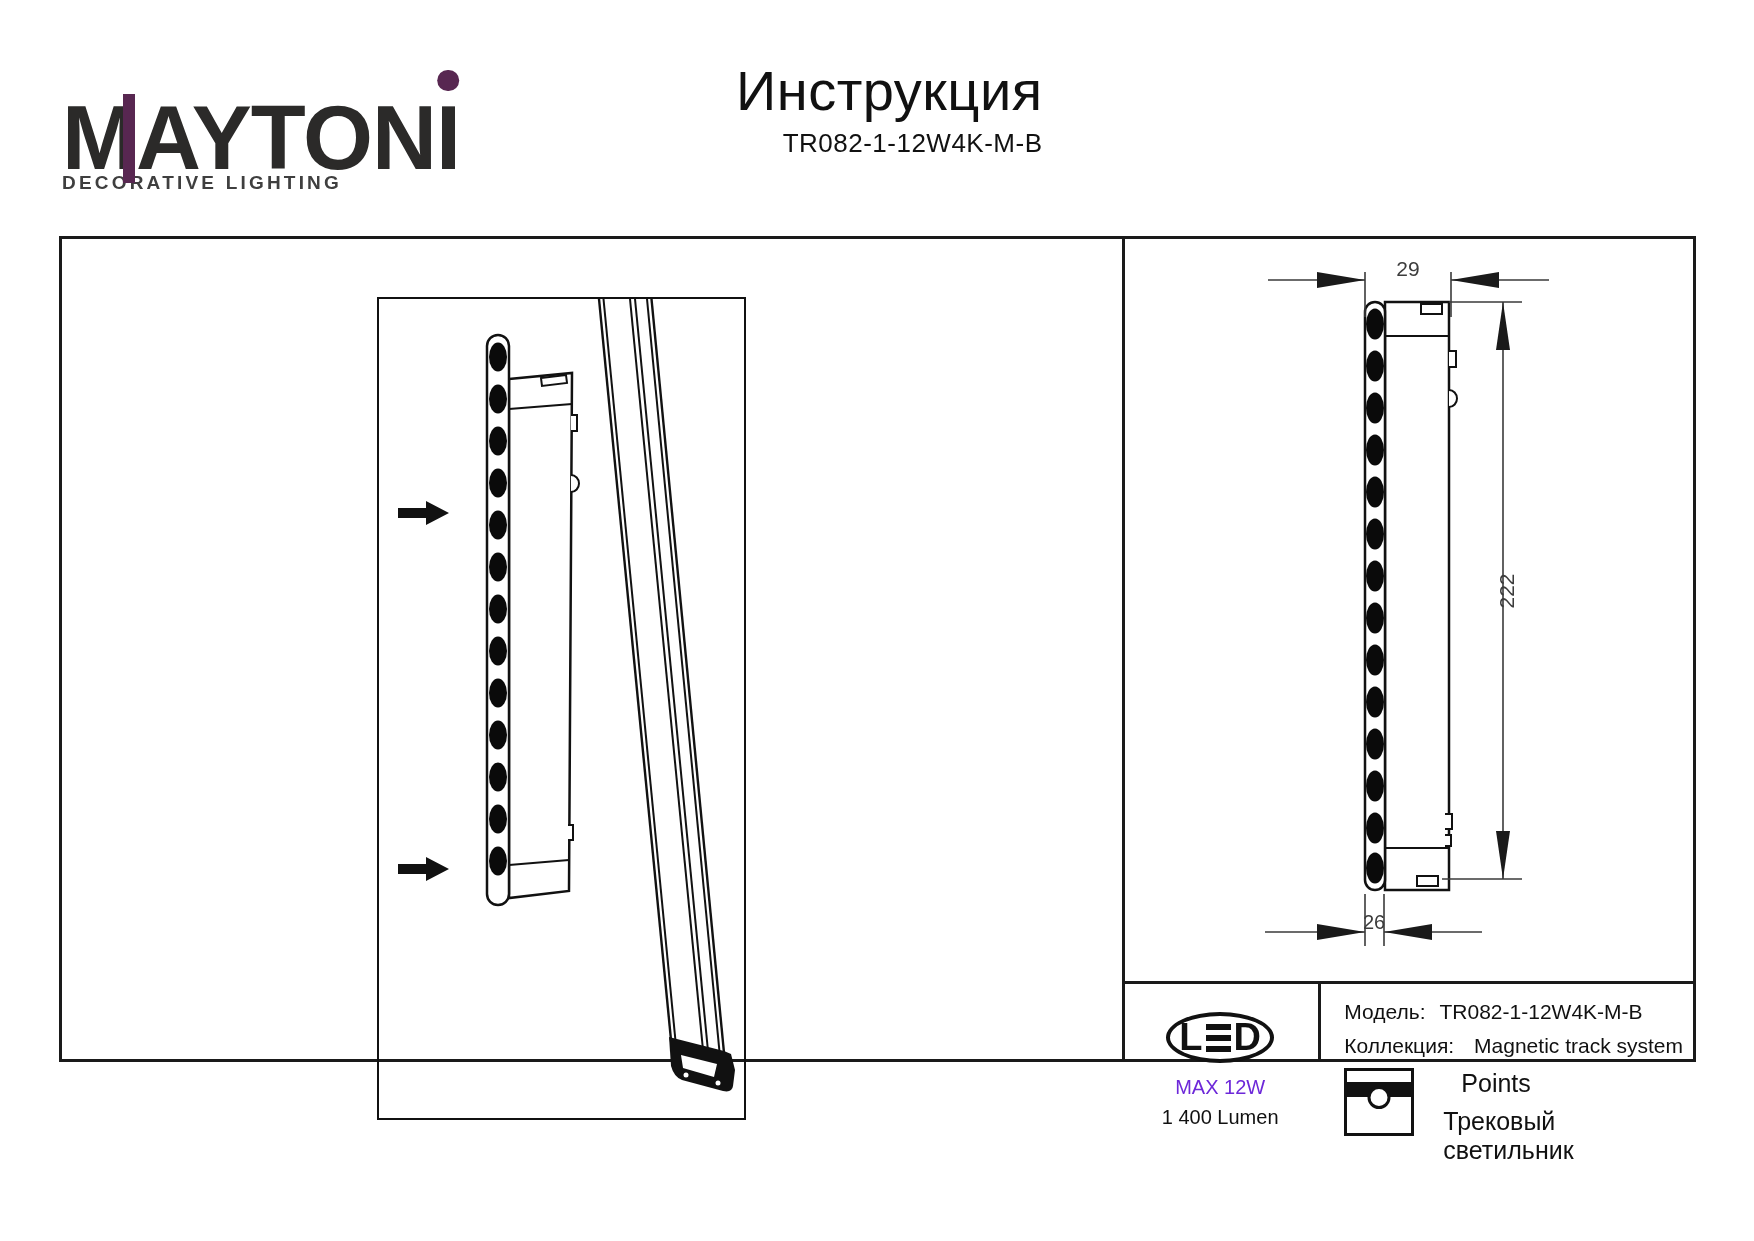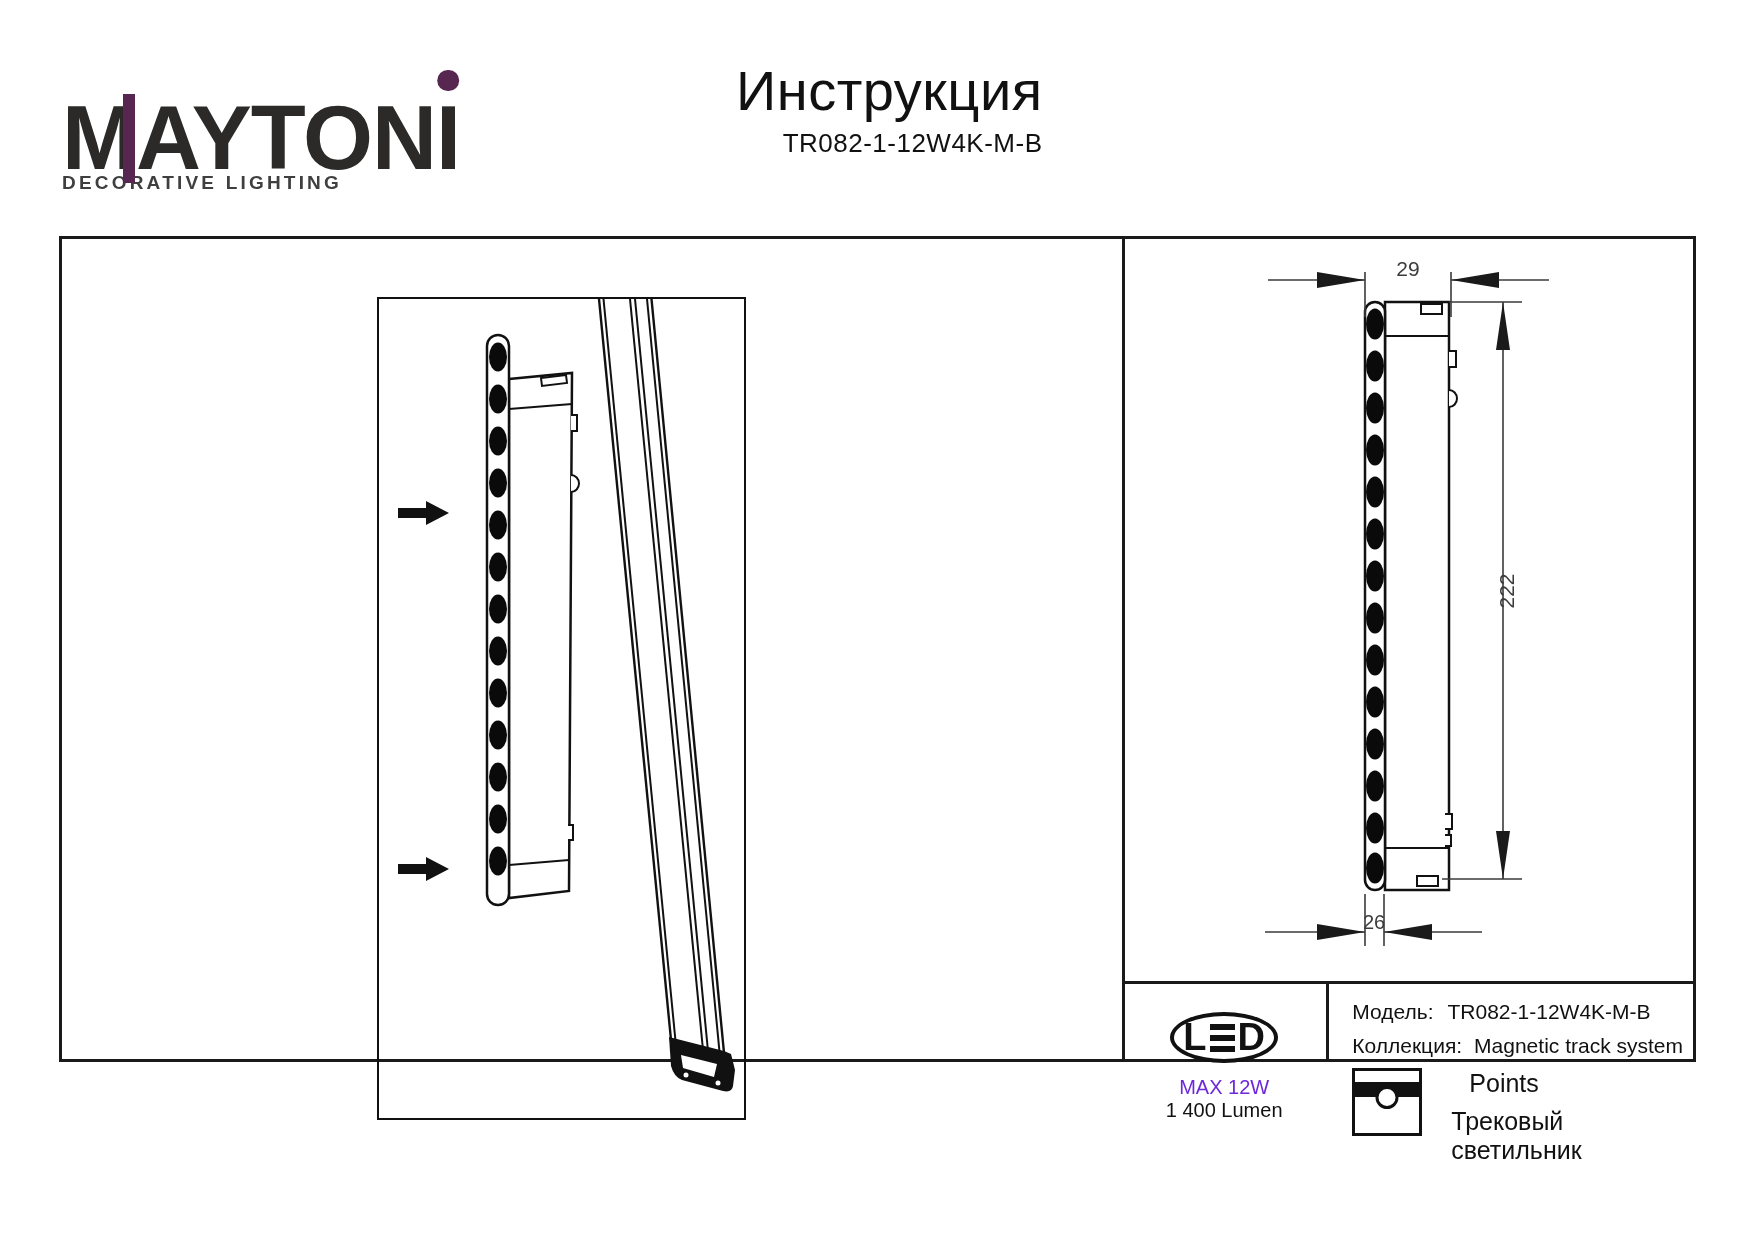--- a/index.html
+++ b/index.html
@@ -43,26 +43,26 @@
               align-items: center; }
   .led-circle { margin-top: 28px; width: 108px; height: 108px; border: 4px solid #111;
                 border-radius: 50%; display: flex; align-items: center; justify-content: center; }
   .led-word { display: flex; align-items: center; font-weight: bold; font-size: 38px; color: #111; }
   .led-e { position: relative; width: 25px; height: 28px; margin: 0 3px; color: transparent;
            overflow: hidden; display: inline-block; }
   .led-e::before { content: ""; position: absolute; inset: 0;
     background: linear-gradient(#111 0 6px, transparent 6px 11px, #111 11px 17px,
                 transparent 17px 22px, #111 22px 28px); }
   .led-sub1 { margin-top: 13px; font-size: 20px; color: #6d28d9; }
-  .led-sub2 { font-size: 20px; color: #111; }
+  .led-sub2 { margin-top: 7px; font-size: 20px; color: #111; }
 
   .model-cell { flex: 1; padding: 16px 10px 0 23px; color: #111; }
   .spec-row { display: flex; font-size: 21px; margin-bottom: 10px; white-space: nowrap; }
   .spec-label.model { margin-right: 14px; }
-  .spec-label.collection { margin-right: 12px; }
+  .spec-label.collection { margin-right: 20px; }
   .series { display: flex; margin-top: 7px; }
   .track-icon { position: relative; width: 70px; height: 68px; border: 3px solid #111;
                 background: #fff; flex: none; }
   .track-icon .band { position: absolute; left: 0; right: 0; top: 11px; height: 15px; background: #111; }
   .track-icon .knob { position: absolute; left: 50%; top: 15px; transform: translateX(-50%);
                       width: 23px; height: 23px; border: 3px solid #111; border-radius: 50%;
                       background: #fff; }
   .series-text { margin-left: 29px; padding-top: 1px; font-size: 25px; }
   .series-points { padding-left: 18px; }
   .series-type { margin-top: 9px; }

